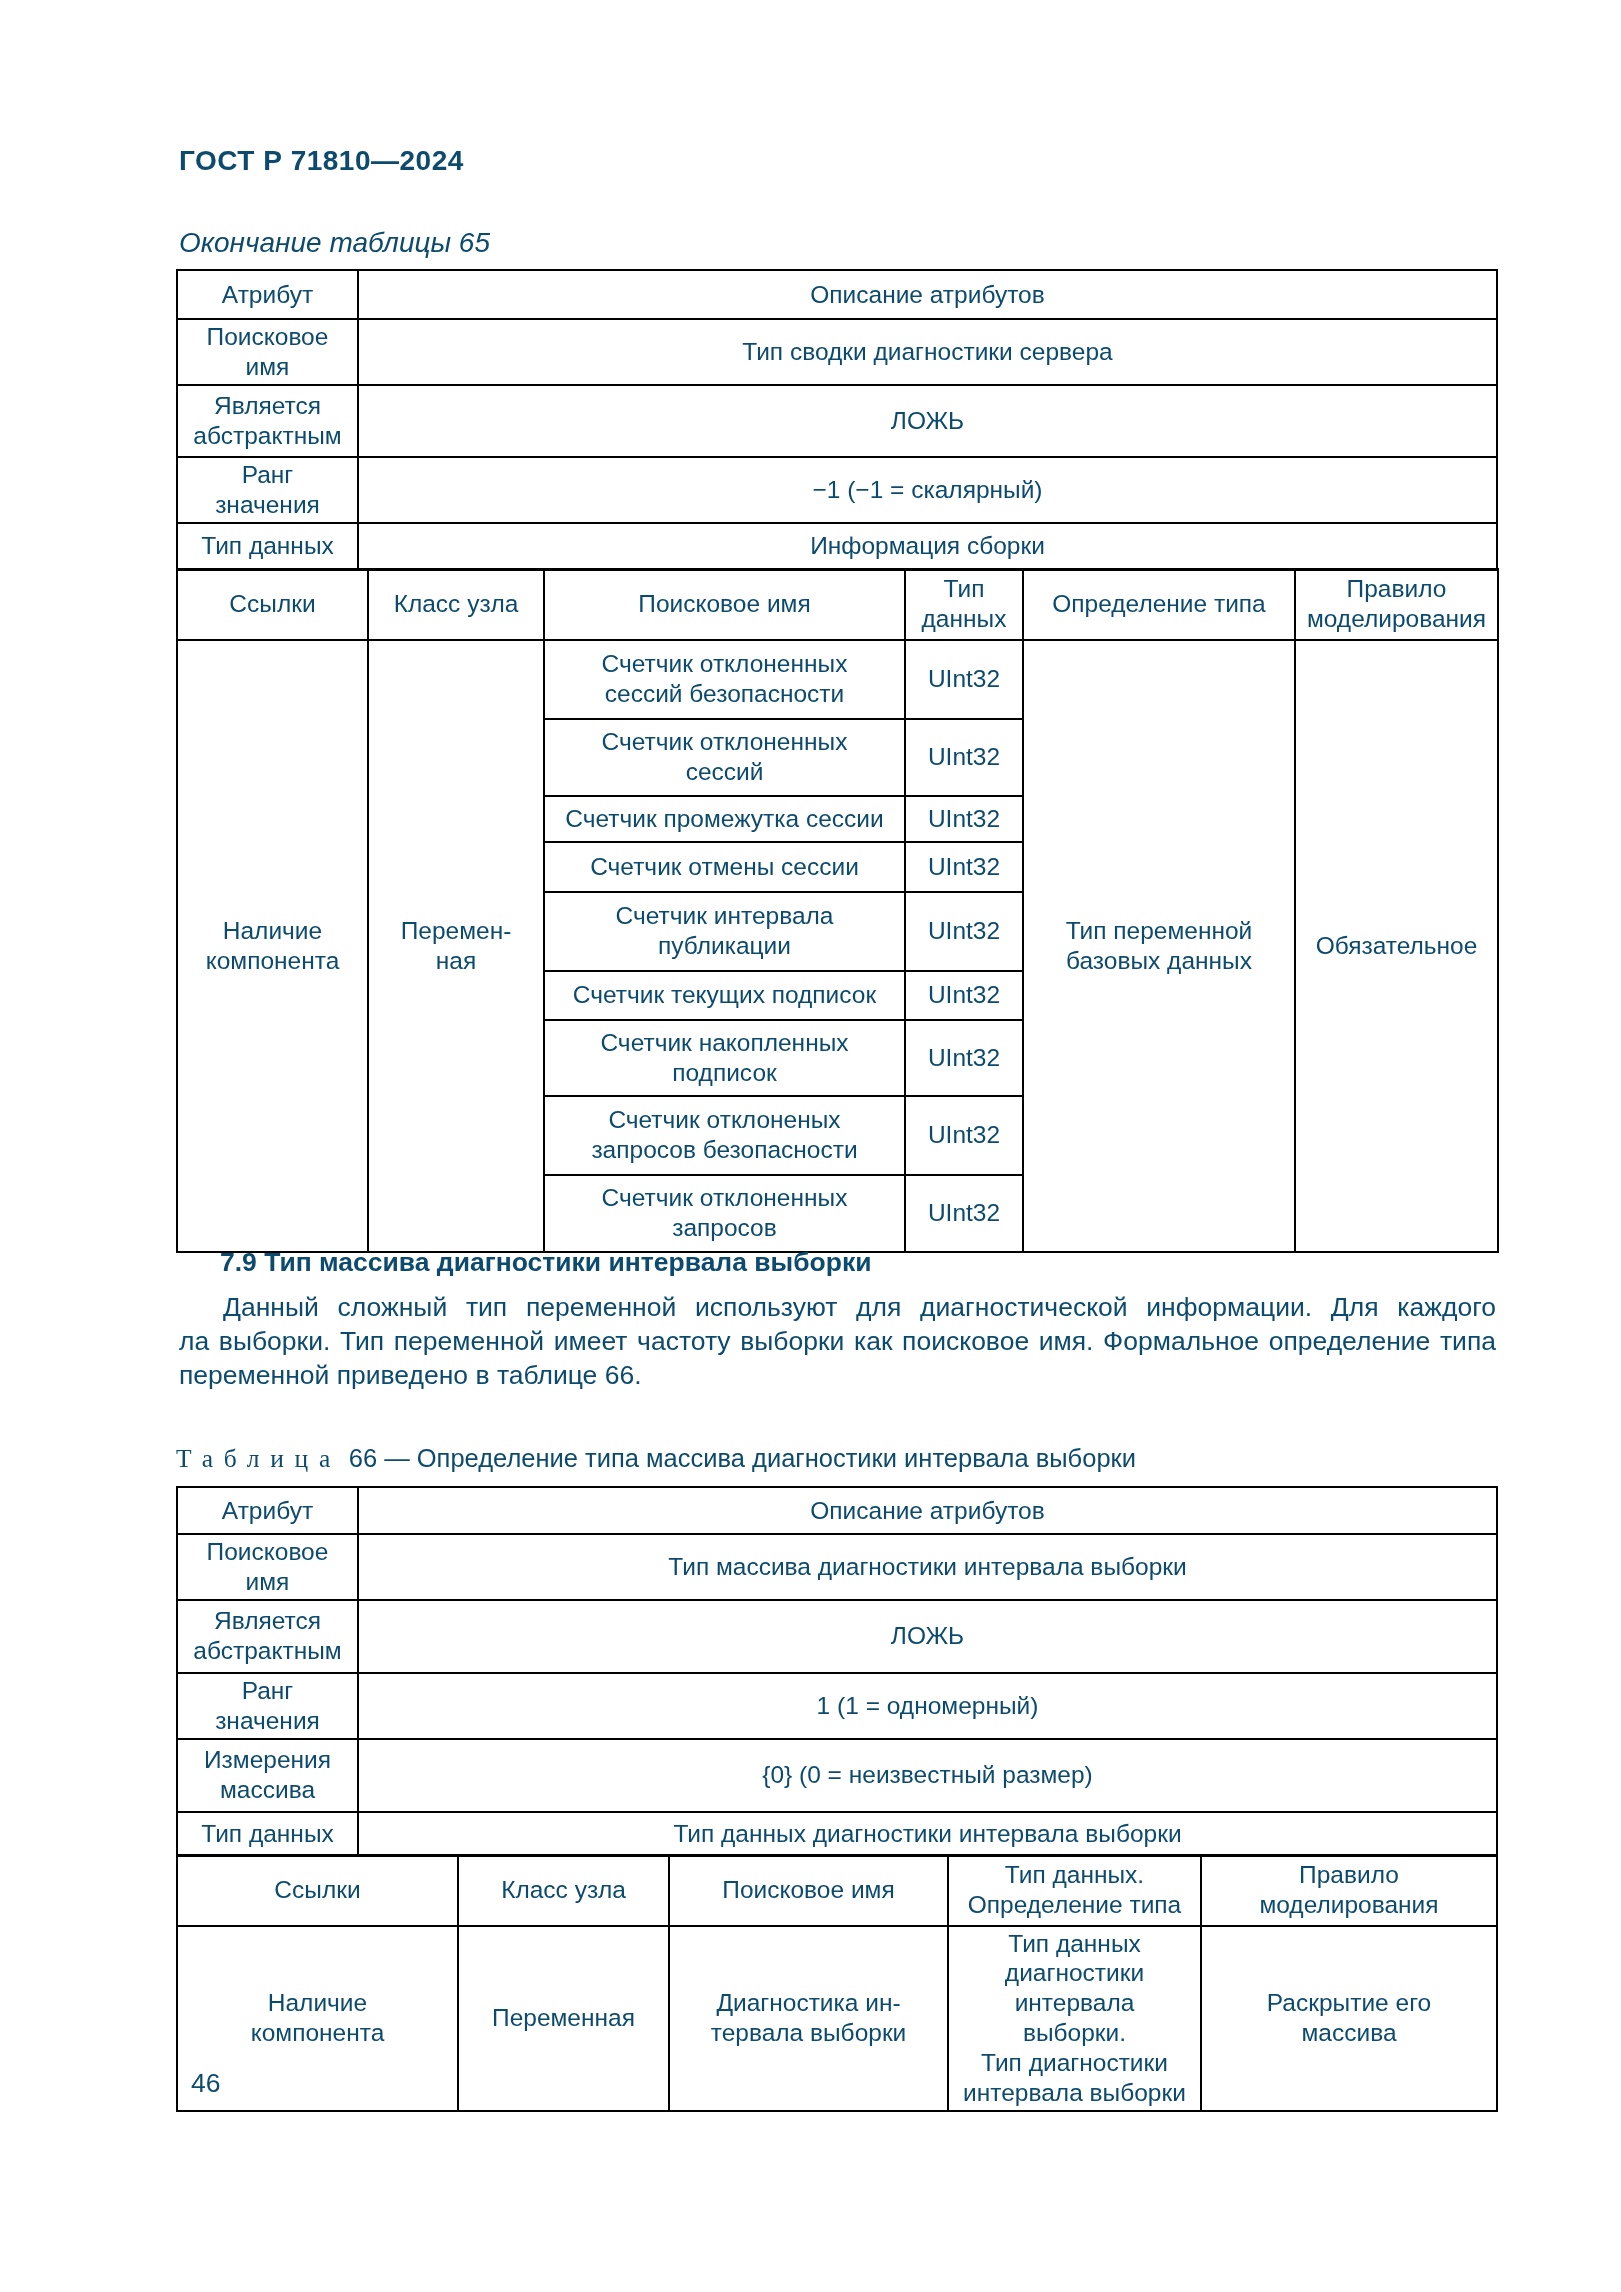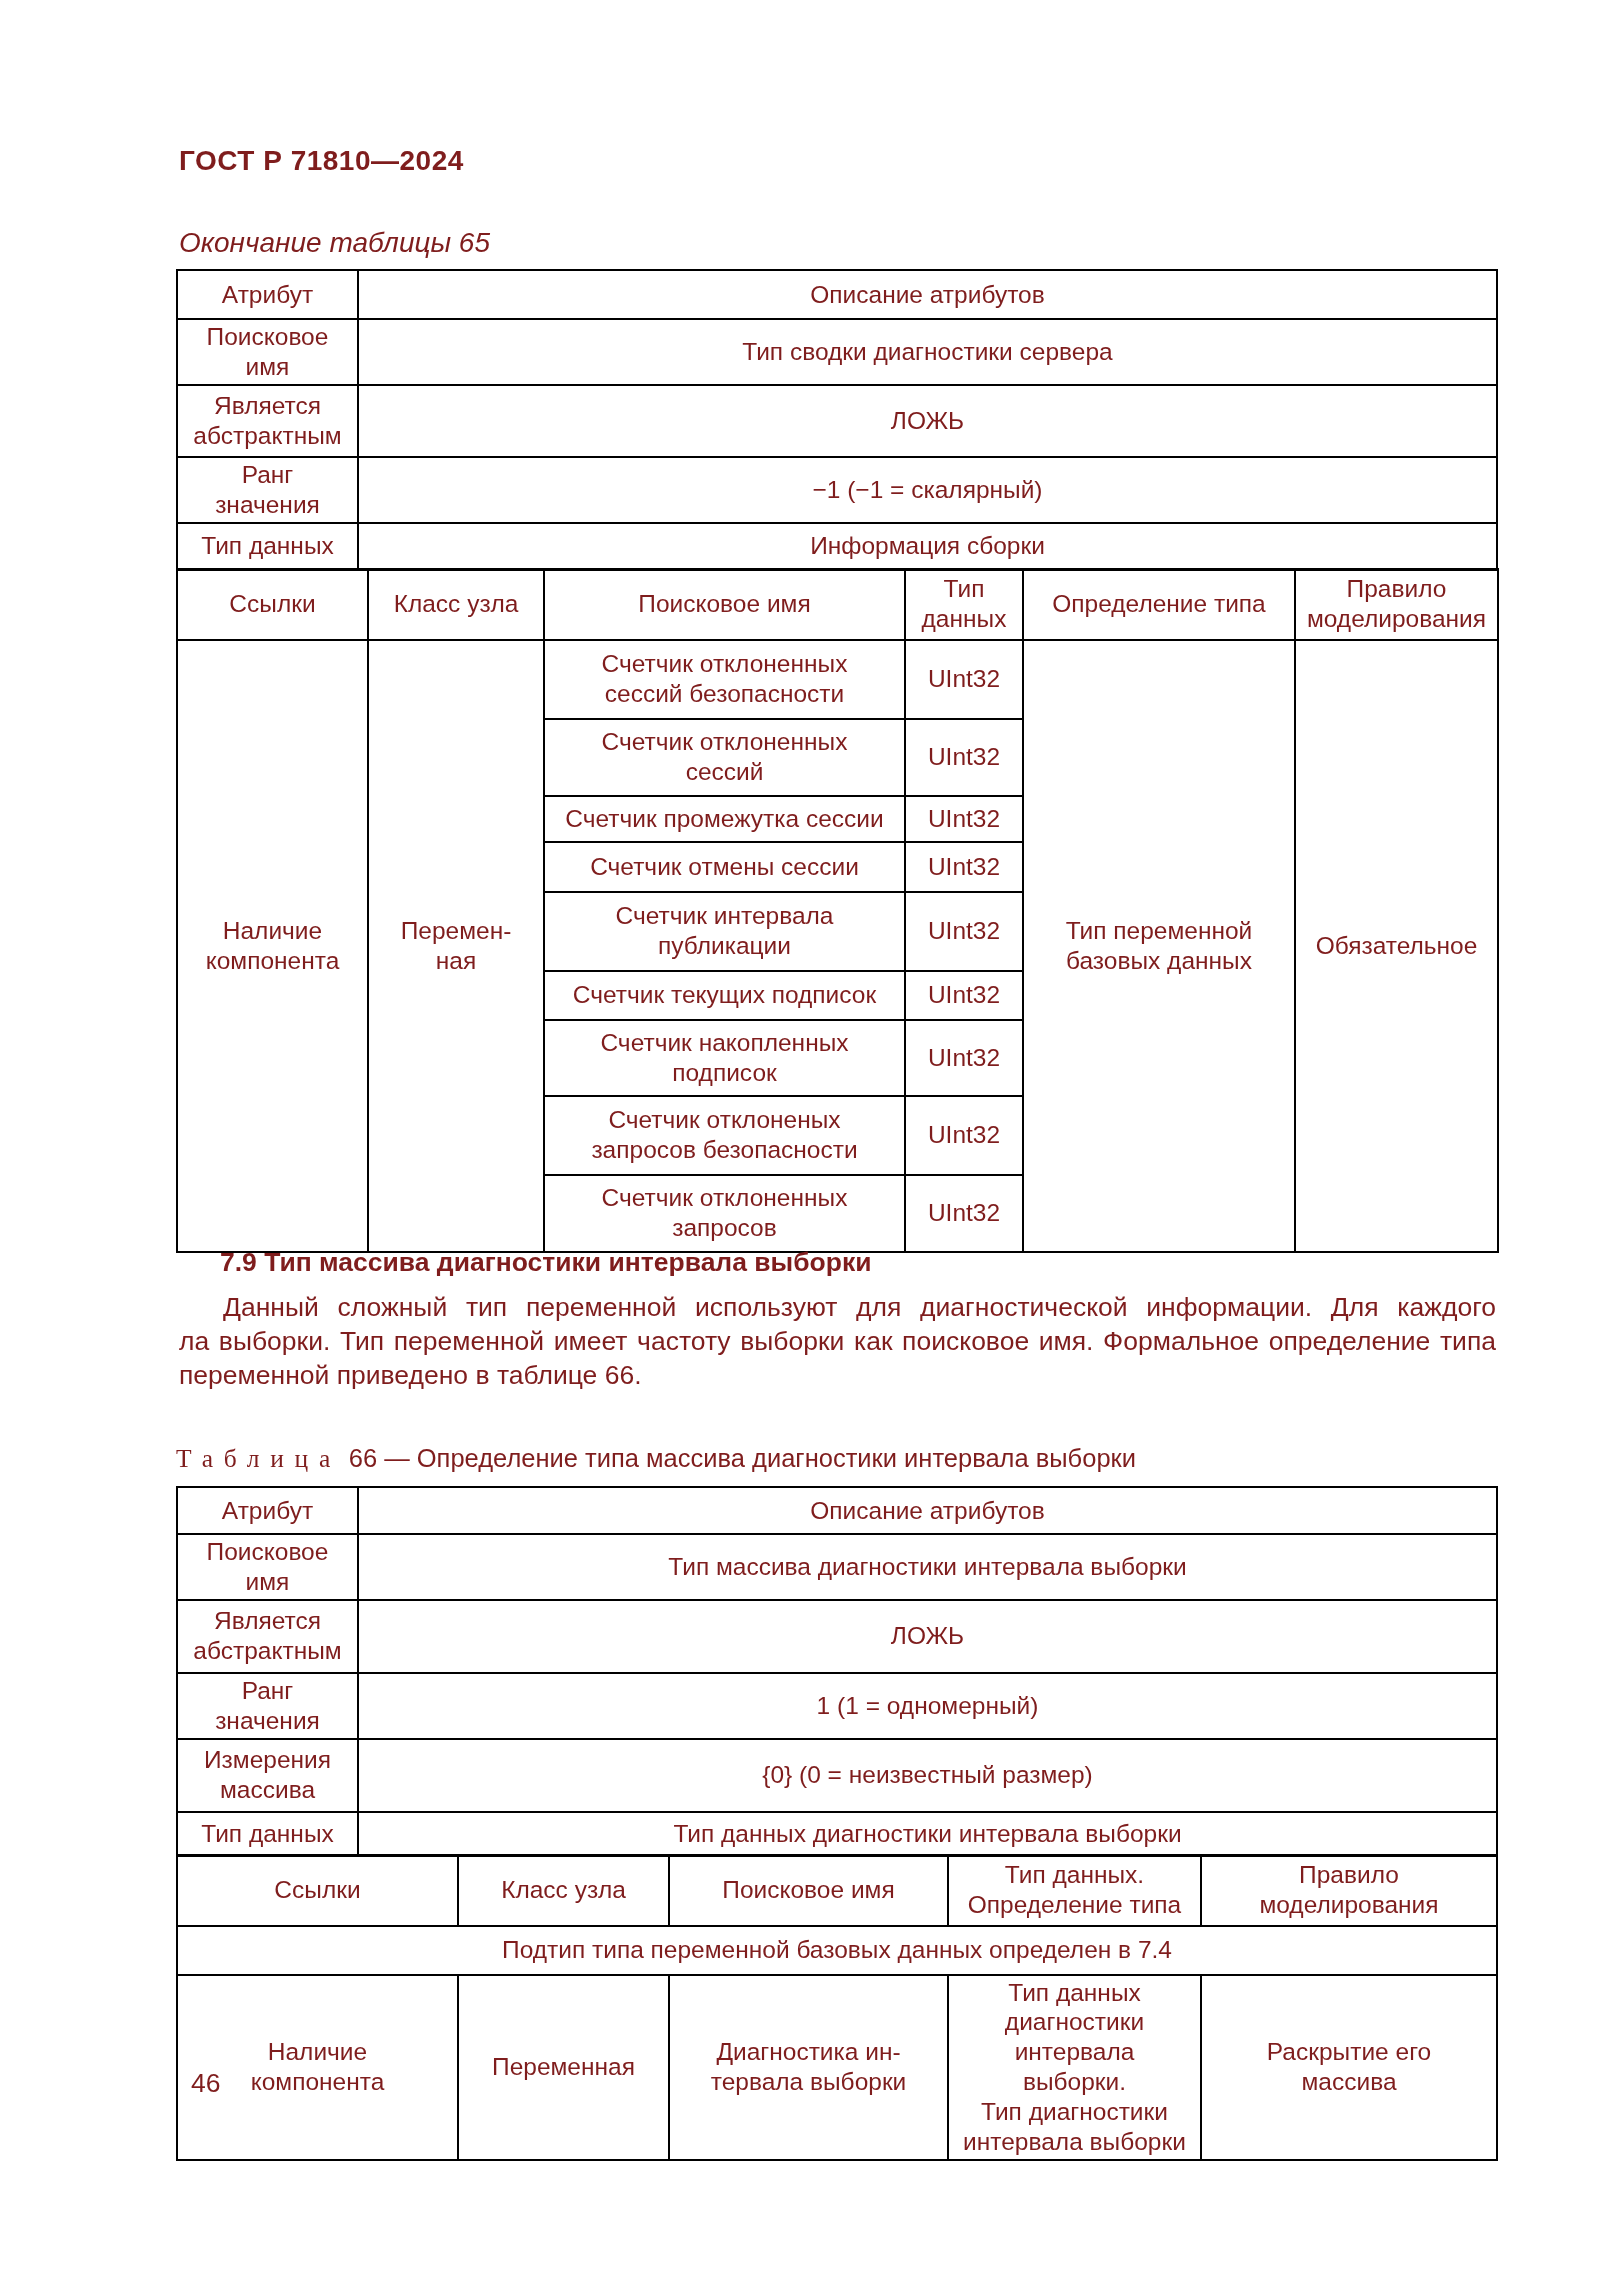--- a/index.html
+++ b/index.html
@@ -1,18 +1,18 @@
 <!DOCTYPE html>
 <html><head>
 <meta charset="utf-8">
 <style>
   html,body { margin:0; padding:0; background:#ffffff; }
   .page {
     position:relative; width:1621px; height:2293px; background:#ffffff;
-    color:#7f1d1d; font-family:"Liberation Sans","DejaVu Sans",sans-serif;
+    color:#0c4a6e; font-family:"Liberation Sans","DejaVu Sans",sans-serif;
     overflow:hidden;
   }
   .doc-code {
     position:absolute; left:179px; top:145px;
     font-size:28px; font-weight:bold; letter-spacing:0.5px;
   }
   .cont-note {
     position:absolute; left:179px; top:227px;
     font-size:28px; font-style:italic;
   }
@@ -221,23 +221,20 @@
       </colgroup>
       <tbody>
           <tr style="height:71px">
         <td>Ссылки</td>
         <td>Класс узла</td>
         <td>Поисковое имя</td>
         <td>Тип данных.
 Определение типа</td>
         <td>Правило
 моделирования</td>
-      </tr>
-      <tr style="height:49px">
-        <td colspan="5">Подтип типа переменной базовых данных определен в 7.4</td>
       </tr>
       <tr style="height:106px">
         <td>Наличие
 компонента</td>
         <td>Переменная</td>
         <td>Диагностика ин-
 тервала выборки</td>
         <td>Тип данных диагностики интервала
 выборки.
 Тип диагностики интервала выборки</td>

